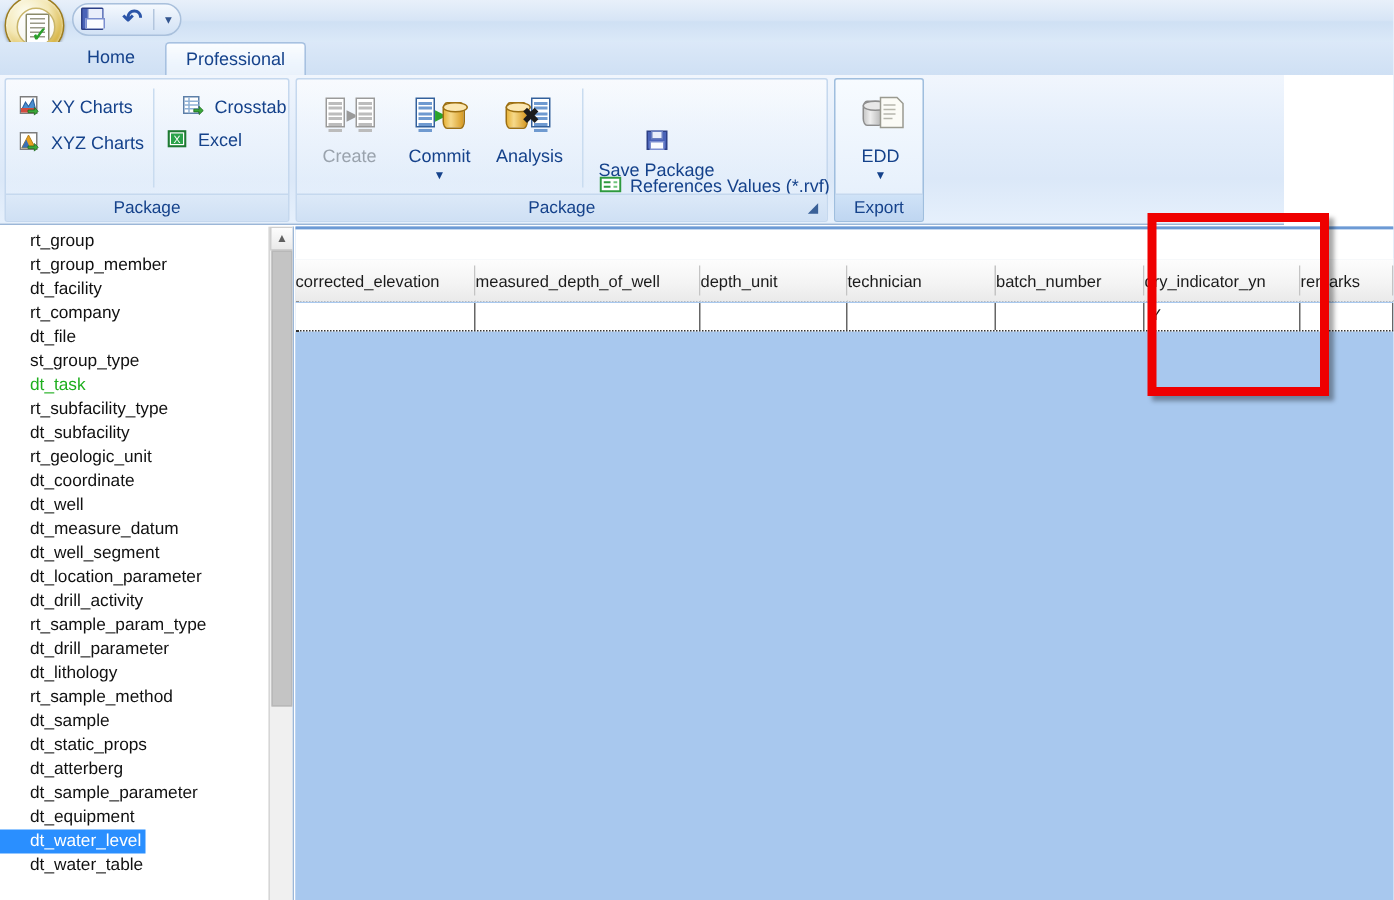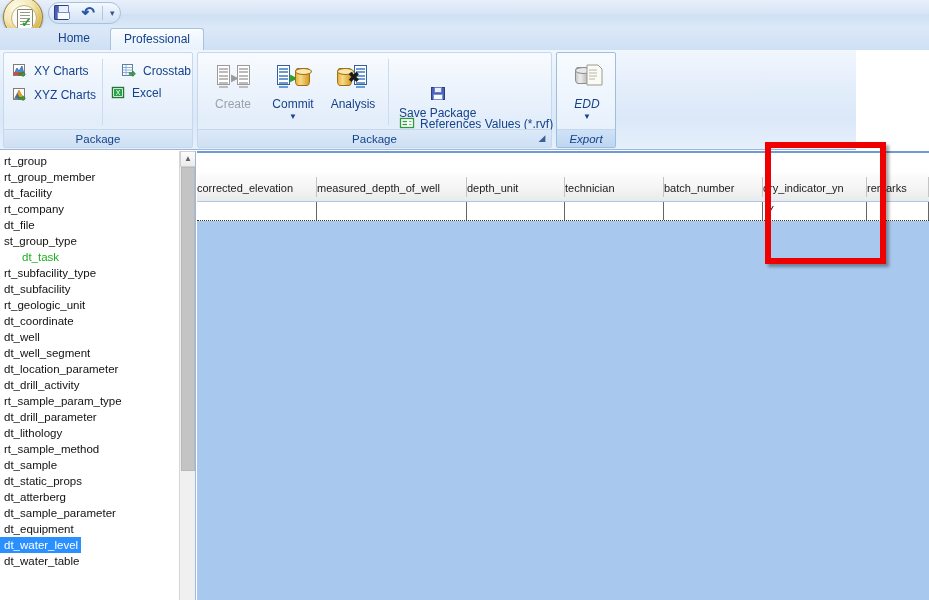--- a/index.html
+++ b/index.html
@@ -165,23 +165,23 @@
     background: #fff;
   }
   
   .sidebar {
     position: absolute; left: 0; top: 0; width: 196px; height: 449px;
     background: #fff; border-right: 1px solid #9cb7d8; overflow: hidden;
   }
   .sb-list { position: absolute; left: 0; top: 2px; width: 180px; }
   .sb-item {
     height: 16px; line-height: 16px; font-size: 11.5px;
-    padding-left: 4px; color: #111; white-space: nowrap;
-  }
-  .sb-item.green { color: #1faf1f; margin-left: 18px; }
+    padding-left: 20px; color: #111; white-space: nowrap;
+  }
+  .sb-item.green { color: #1faf1f; }
   .sb-item.sel { background: #2a8fff; color: #fff; width: fit-content; padding-right: 3px; }
   .sb-scroll {
     position: absolute; right: 0; top: 0; width: 16px; height: 449px;
     background: #f0f0f0; border-left: 1px solid #d6d6d6;
   }
   .sb-scroll-up {
     position: absolute; left: 0; top: 0; width: 16px; height: 16px;
     background: linear-gradient(to bottom, #fdfdfd, #eaeaea);
     border: 1px solid #cfcfcf; font-size: 8px; text-align: center;
     line-height: 14px; color: #606060;
@@ -415,21 +415,21 @@
             <line x1="10" y1="9.5" x2="12.5" y2="9.5" stroke="#6fc47c" stroke-width="1.2"></line>
           </svg>
         </span>
         <span>References Values (*.rvf)</span>
       </div>
 
       <div class="rgroup-label">Package</div>
       <div class="dlg-launch">◢</div>
     </div>
 
-    <div class="rgroup sel" style="left:556px; width:60px;font-style:italic;">
+    <div class="rgroup sel" style="left:556px; width:60px;">
       <div class="lbtn" style="left:1px;">
         <span class="lbtn-ico">
           <span class="cyl gray" style="left:5px; top:7px; width:14px; height:17px;"></span>
           <svg style="position:absolute; left:15px; top:4px;" width="18" height="22" viewBox="0 0 18 22">
             <path d="M2 1 h11 l4 4 v16 h-15 z" fill="#fbfbf6" stroke="#9a9a90"></path>
             <line x1="4" y1="6" x2="12" y2="6" stroke="#b6b6ac"></line>
             <line x1="4" y1="9" x2="12" y2="9" stroke="#b6b6ac"></line>
             <line x1="4" y1="12" x2="12" y2="12" stroke="#b6b6ac"></line>
             <line x1="4" y1="15" x2="10" y2="15" stroke="#b6b6ac"></line>
           </svg>
@@ -450,20 +450,21 @@
           <div class="sb-item">dt_facility</div>
           <div class="sb-item">rt_company</div>
           <div class="sb-item">dt_file</div>
           <div class="sb-item">st_group_type</div>
           <div class="sb-item green">dt_task</div>
           <div class="sb-item">rt_subfacility_type</div>
           <div class="sb-item">dt_subfacility</div>
           <div class="sb-item">rt_geologic_unit</div>
           <div class="sb-item">dt_coordinate</div>
           <div class="sb-item">dt_well</div>
+          <div class="sb-item">dt_measure_datum</div>
           <div class="sb-item">dt_well_segment</div>
           <div class="sb-item">dt_location_parameter</div>
           <div class="sb-item">dt_drill_activity</div>
           <div class="sb-item">rt_sample_param_type</div>
           <div class="sb-item">dt_drill_parameter</div>
           <div class="sb-item">dt_lithology</div>
           <div class="sb-item">rt_sample_method</div>
           <div class="sb-item">dt_sample</div>
           <div class="sb-item">dt_static_props</div>
           <div class="sb-item">dt_atterberg</div>

